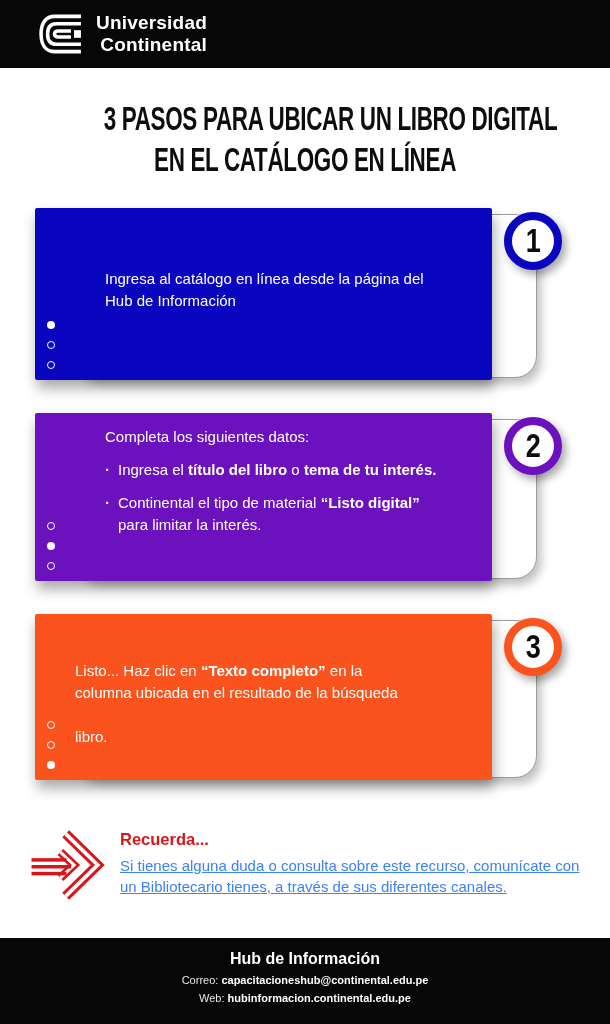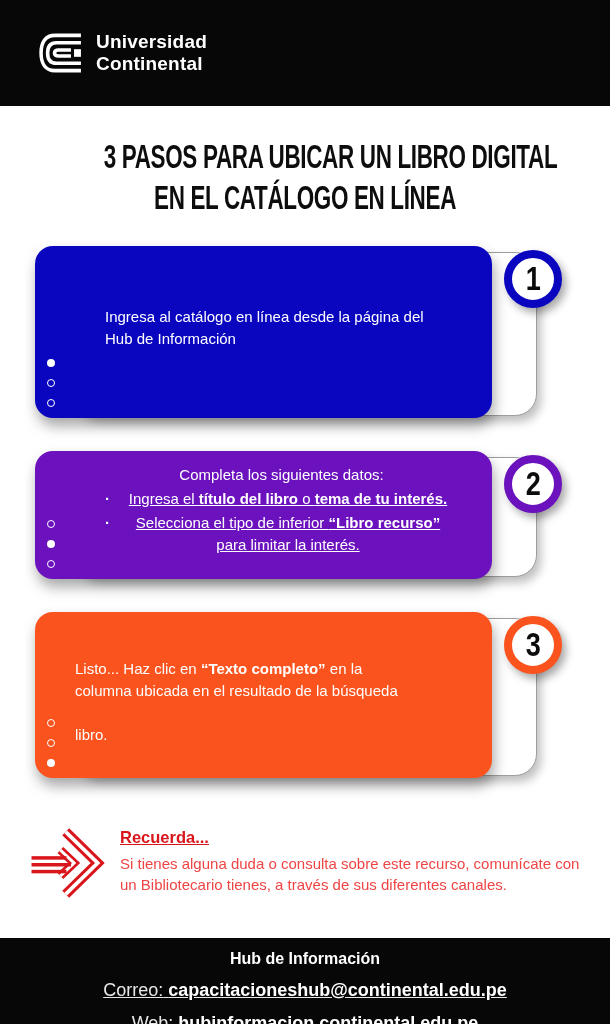--- a/index.html
+++ b/index.html
@@ -7,25 +7,26 @@
   body {
     font-family: "Liberation Sans", sans-serif;
     background: #ffffff;
     width: 610px;
     height: 1024px;
     position: relative;
     overflow: hidden;
   }
   
   .header {
-    height: 106px;
+    height: 68px;
     background: #070707;
     display: flex;
     align-items: center;
     padding-left: 38px;
+    text-align: right;
   }
   .logo-mark { width: 46px; height: 46px; margin-right: 12px; flex: 0 0 auto; }
   .brand { color: #ffffff; font-weight: bold; font-size: 19px; line-height: 1.16; letter-spacing: .2px; }
   
   .title {
     margin-top: 30px;
     text-align: center;
     color: #0d0d0d;
     font-weight: bold;
     font-size: 34px;
@@ -37,45 +38,45 @@
   }
   
   .steps { margin-top: 28px; }
   .step {
     position: relative;
     margin-left: 35px;
     width: 502px;
     margin-bottom: 33px;
   }
   .step-1 { height: 172px; }
-  .step-2 { height: 128px; text-align: center; }
+  .step-2 { height: 168px; }
   .step-3 { height: 166px; margin-bottom: 0; }
   .ghost-card {
     position: absolute;
     left: 40px; right: 0; top: 6px; bottom: 2px;
     background: #ffffff;
     border: 1.5px solid #9d9d9d;
     border-radius: 22px;
     box-shadow: 4px 6px 10px rgba(0,0,0,0.25);
   }
   .color-card {
     position: absolute;
     left: 0; top: 0; bottom: 0;
     width: 457px;
-    border-radius: 18px;
+    border-radius: 2px;
     box-shadow: 2px 8px 14px rgba(0,0,0,0.35);
     color: #ffffff;
   }
   .card-content { padding: 0 34px 0 70px; font-size: 15px; line-height: 22px; }
   .step-1 .card-content { padding-top: 60px; }
   .step-2 .card-content { padding-top: 13px; }
   .step-3 .card-content { padding-top: 46px; padding-left: 40px; }
   .b { font-weight: bold; }
   .bullets { list-style: none; margin-top: 1px; }
-  .bullets li { position: relative; padding-left: 13px; margin-top: 2px; text-decoration: underline; }
+  .bullets li { position: relative; padding-left: 13px; margin-top: 11px; }
   .bullets li::before { content: "\00B7"; position: absolute; left: 0; top: 0; font-weight: bold; }
   .dots {
     position: absolute;
     left: 12px; bottom: 11px;
     display: flex; flex-direction: column; gap: 12px;
   }
   .dot { width: 8px; height: 8px; border-radius: 50%; }
   .dot-filled { background: #ffffff; }
   .dot-outline { border: 1.7px solid #ffffff; background: transparent; }
   .badge {
@@ -97,33 +98,33 @@
   }
   
   .reminder {
     display: flex;
     margin: 46px 0 0 30px;
     align-items: flex-start;
   }
   .arrow-icon { width: 76px; height: 78px; flex: 0 0 auto; }
   .reminder-text { margin-left: 14px; padding-top: 4px; }
   .reminder-heading { font-weight: bold; font-size: 16.5px; margin-bottom: 6px; }
-  .reminder-body { font-size: 15px; line-height: 1.42; color: #ef4444; }
+  .reminder-body { font-size: 15px; line-height: 1.42; color: #3b82f6; text-decoration: underline; }
   
   .footer {
     position: absolute;
     left: 0; right: 0; bottom: 0;
     height: 86px;
     background: #070707;
     color: #ffffff;
     text-align: center;
     padding-top: 12px;
   }
   .footer-title { font-weight: bold; font-size: 16px; margin-bottom: 5px; }
-  .footer-line { font-size: 18px; margin-top: 12px; color: #e8e8e8; text-decoration: underline; }
+  .footer-line { font-size: 11px; margin-top: 6px; color: #e8e8e8; }
   .footer-line .b { color: #ffffff; }
 </style>
 </head>
 <body>
 
 <header class="header">
   <svg class="logo-mark" viewBox="0 0 60 56" fill="none" stroke="#ffffff" aria-hidden="true">
     <path d="M56 5 H22 C10 5 4 14 4 28 C4 42 10 51 22 51 H56" stroke-width="4.6"></path>
     <path d="M56 14.5 H24 C16 14.5 12.5 20 12.5 28 C12.5 36 16 41.5 24 41.5 H56" stroke-width="4.6"></path>
     <path d="M43 24 H27 C23 24 21.5 25.8 21.5 28 C21.5 30.2 23 32 27 32 H43" stroke-width="4.6"></path>
@@ -157,21 +158,21 @@
     </div>
   </section>
 
   <section class="step step-2">
     <div class="ghost-card"></div>
     <div class="color-card" style="background-color: rgb(107, 17, 189);">
       <div class="card-content">
         <p>Completa los siguientes datos:</p>
         <ul class="bullets">
           <li><span>Ingresa el </span><span class="b">título del libro</span><span> o </span><span class="b">tema de tu interés.</span></li>
-          <li><span>Selecciona el tipo de inferior </span><span class="b">“Libro recurso”</span><br><span>para limitar la interés.</span></li>
+          <li><span>Continental el tipo de material </span><span class="b">“Listo digital”</span><br><span>para limitar la interés.</span></li>
         </ul>
       </div>
       <div class="dots">
         <span class="dot dot-outline"></span>
         <span class="dot dot-filled"></span>
         <span class="dot dot-outline"></span>
       </div>
     </div>
     <div class="badge" style="border-color: rgb(107, 17, 189);">
       <span class="badge-num">2</span>
@@ -198,21 +199,21 @@
   <svg class="arrow-icon" viewBox="0 0 100 100" fill="none" aria-hidden="true">
     <path d="M47 9 L89 50 L47 91" stroke="#d9161c" stroke-width="13"></path>
     <path d="M47 9 L89 50 L47 91" stroke="#ffffff" stroke-width="5"></path>
     <path d="M40 33 L58 50 L40 67" stroke="#d9161c" stroke-width="11"></path>
     <path d="M40 33 L58 50 L40 67" stroke="#ffffff" stroke-width="4"></path>
     <rect x="2" y="41" width="46" height="4.6" fill="#d9161c"></rect>
     <rect x="2" y="50" width="52" height="4.6" fill="#d9161c"></rect>
     <rect x="2" y="59" width="46" height="4.6" fill="#d9161c"></rect>
   </svg>
   <div class="reminder-text">
-    <div class="reminder-heading" style="color: rgb(217, 22, 28); text-decoration: underline;">Recuerda...</div>
+    <div class="reminder-heading" style="color: rgb(217, 22, 28);">Recuerda...</div>
     <p class="reminder-body">
       <span>Si tienes alguna duda o consulta sobre este recurso, comunícate con</span><br>
       <span>un Bibliotecario tienes, a través de sus diferentes canales.</span>
     </p>
   </div>
 </section>
 
 <footer class="footer">
   <div class="footer-title">Hub de Información</div>
   <div class="footer-line">

